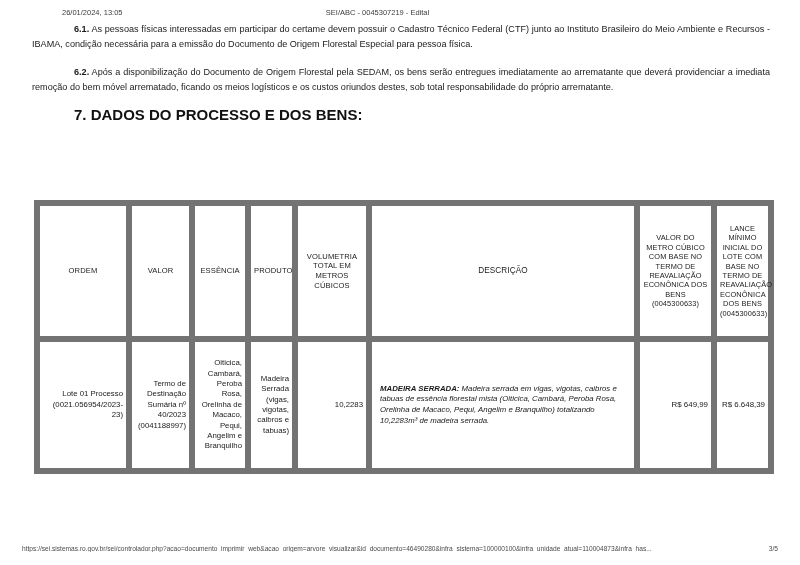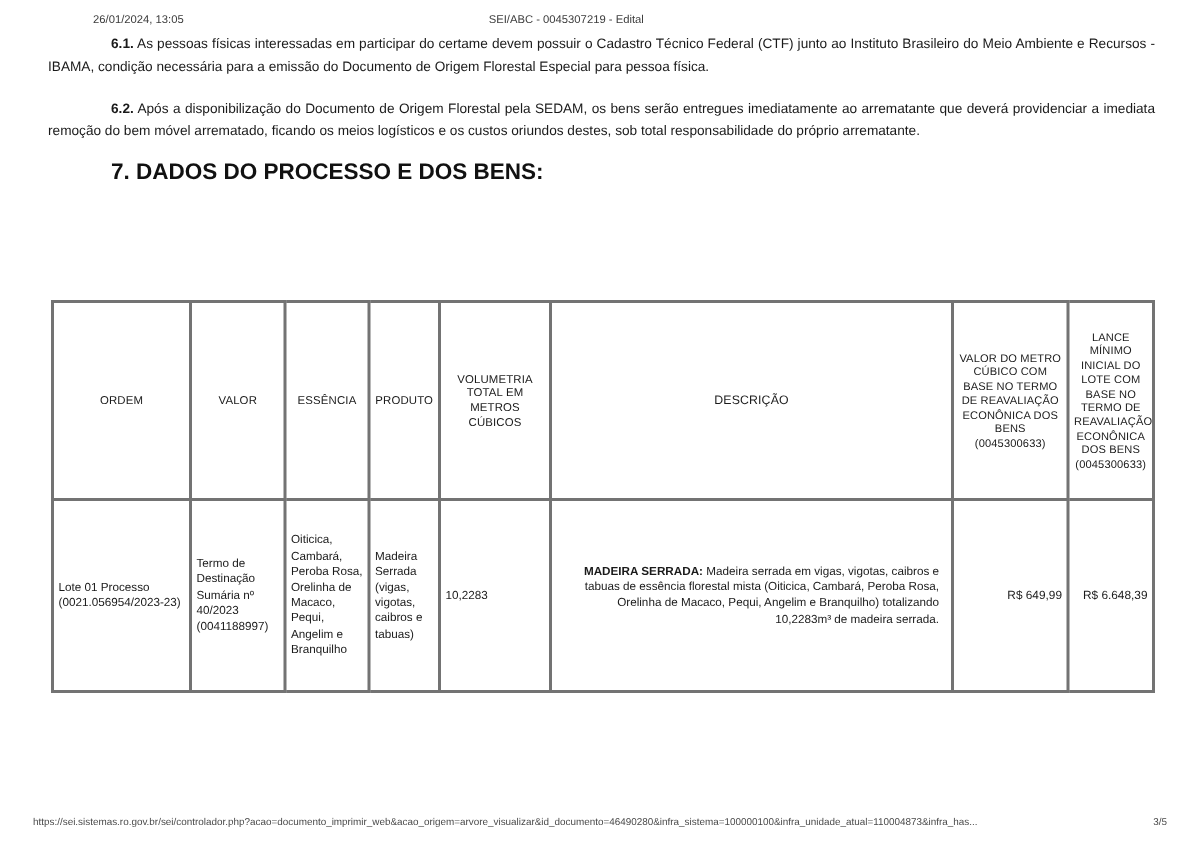--- a/index.html
+++ b/index.html
@@ -77,21 +77,21 @@
     left: 34px;
     width: 734px;
   }
   table.data-table {
     border-collapse: collapse;
     width: 734px;
     table-layout: fixed;
   }
   table.data-table td,
   table.data-table th {
-    border: 2px solid #737373;
+    border: 6px solid #737373;
     vertical-align: middle;
     padding: 2px 3px;
     font-weight: normal;
     color: #1a1a1a;
   }
   thead th {
     height: 126px;
     text-align: center;
     font-size: 7.6px;
     line-height: 9.6px;
@@ -102,30 +102,31 @@
     font-size: 8.2px;
   }
   thead th.th-wide-label {
     font-size: 7.4px;
     line-height: 9.4px;
   }
   tbody td {
     height: 122px;
     vertical-align: top;
     padding-top: 7px;
-    text-align: left;
+    text-align: right;
     font-size: 7.8px;
     line-height: 10.4px;
   }
   tbody td.td-desc {
-    text-align: right;
+    text-align: left;
     font-size: 7.8px;
     line-height: 10.6px;
     padding-left: 8px;
     padding-right: 8px;
+    font-style: italic;
   }
   tbody td.td-desc .b {
     font-weight: bold;
   }
   tbody td.td-money {
     text-align: right;
     font-size: 7.9px;
   }
 
   

